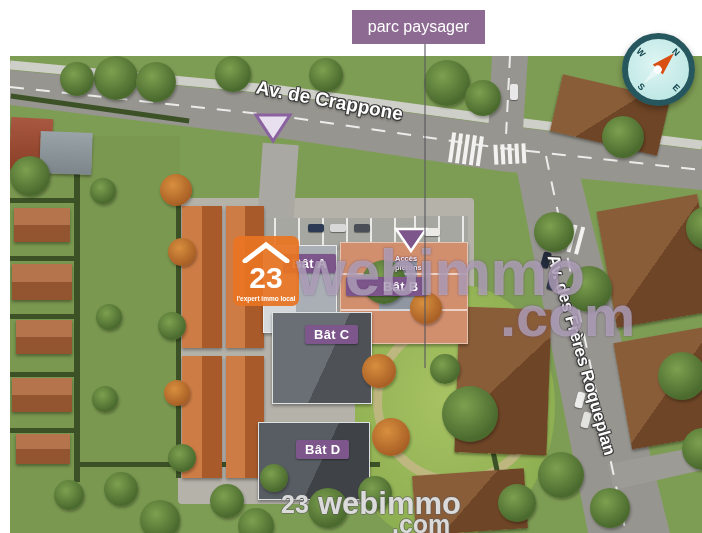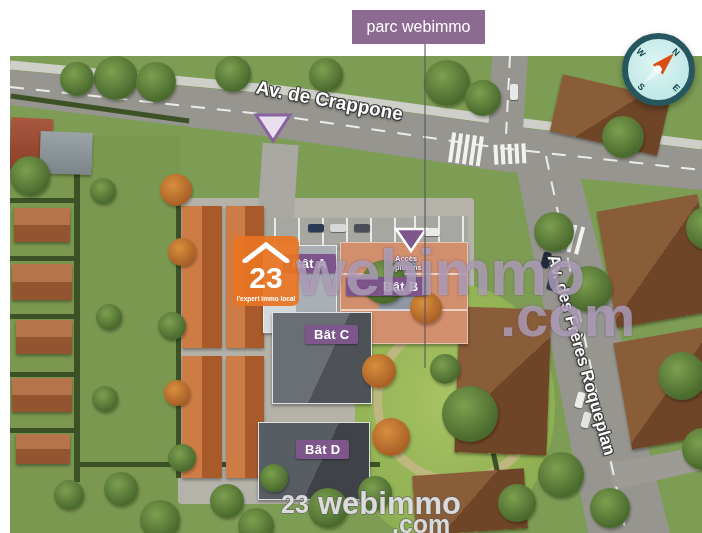--- a/index.html
+++ b/index.html
@@ -229,21 +229,21 @@
     <div class="street s1">Av. de Crappone</div>
     <div class="street s2">Av. des Frères Roqueplan</div>
 
     <div class="batlab" style="left:273px;top:198px;">Bât A</div>
     <div class="batlab" style="left:336px;top:221px;padding-left:37px;">Bât B</div>
     <div class="batlab" style="left:295px;top:269px;">Bât C</div>
     <div class="batlab" style="left:286px;top:384px;">Bât D</div>
   </div>
 
   <div class="parcline"></div>
-  <div class="parclab">parc webimmo</div>
+  <div class="parclab">parc paysager</div>
 
   <div class="compass">
     <div class="dial">
       <span class="n">N</span>
       <span class="e">E</span>
       <span class="s">S</span>
       <span class="w">W</span>
       <svg width="61" height="61" viewBox="0 0 61 61" style="position:absolute;left:0;top:0;">
         <polygon points="30,8 37,31 23,31" fill="#d94f12"></polygon>
         <polygon points="26,31 34,31 30,52" fill="#e8f6f5" opacity="0.9"></polygon>

